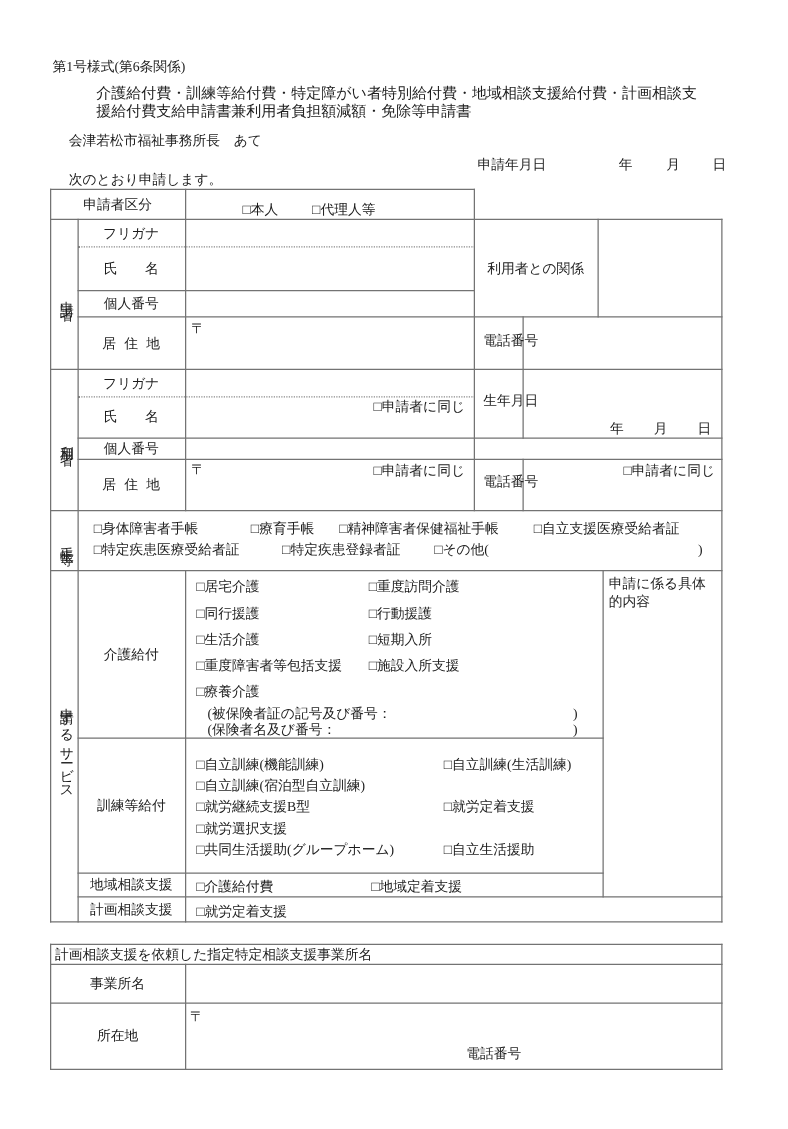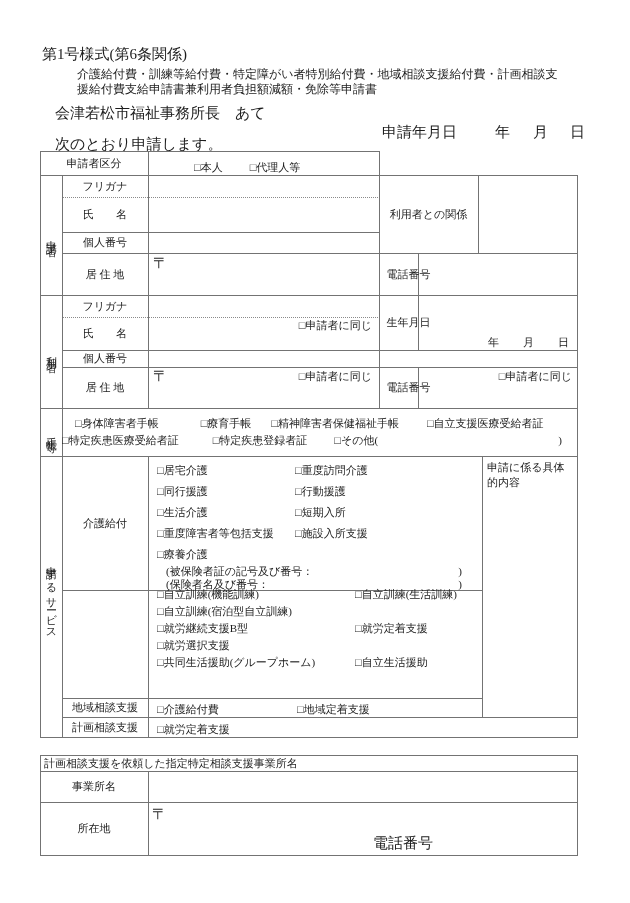--- a/index.html
+++ b/index.html
@@ -1,21 +1,21 @@
 <!DOCTYPE html>
 <html><head>
 <meta charset="utf-8">
 <style>
   html,body{margin:0;padding:0;background:#ffffff;}
   .page{position:relative;width:630px;height:903px;background:#ffffff;overflow:hidden;
         font-family:"Liberation Serif","DejaVu Serif",serif;color:#1c1c1c;}
-  .t{position:absolute;white-space:pre;font-size:15px;line-height:14px;}
+  .t{position:absolute;white-space:pre;font-size:11px;line-height:14px;}
   .fs12{font-size:12px;}
   .cell{position:absolute;box-sizing:border-box;display:flex;font-size:11px;white-space:pre;color:#1c1c1c;}
-  .cc{align-items:center;justify-content:center;text-align:center;}
+  .cc{align-items:center;justify-content:center;text-align:center;font-family:Liberation Mono, monospace;}
   .cv{align-items:flex-end;}
   .col{flex-direction:column;justify-content:center;}
   .vert{writing-mode:vertical-rl;text-orientation:mixed;letter-spacing:3px;}
   .vert2{writing-mode:vertical-rl;text-orientation:mixed;letter-spacing:2px;}
   .wrap2{display:inline-block;width:24px;word-break:break-all;line-height:13px;text-align:center;}
   .gl{position:absolute;background:#737373;}
   .gld{position:absolute;height:0;border-top:1px dotted #8a8a8a;}
   .srow{display:flex;padding-left:9px;line-height:21px;}
   .krow{display:flex;padding-left:9px;line-height:17px;}
   .prow{display:flex;justify-content:space-between;padding-left:18px;padding-right:20px;line-height:13px;}
@@ -115,41 +115,42 @@
 
   <div class="cell cc" style="left:40px;top:408px;width:22px;height:48px"><span class="vert">手帳等</span></div>
   <div class="cell col" style="left:62px;top:408px;width:515px;height:48px;justify-content:center">
     <div class="nbrow">
       <span style="margin-left:13px">□身体障害者手帳</span>
       <span style="margin-left:42px">□療育手帳</span>
       <span style="margin-left:20px">□精神障害者保健福祉手帳</span>
       <span style="margin-left:28px">□自立支援医療受給者証</span>
     </div>
     <div class="nbrow">
-      <span style="">□特定疾患医療受給者証</span>
+      <span style="margin-left:13px">□特定疾患医療受給者証</span>
       <span style="margin-left:34px">□特定疾患登録者証</span>
       <span style="margin-left:27px">□その他(</span>
       <span style="margin-left:auto;margin-right:15px">)</span>
     </div>
   </div>
 
   <div class="cell cc" style="left:40px;top:456px;width:22px;height:281px"><span class="vert2">申請するサービス</span></div>
 
   <div class="cell cc" style="left:62px;top:456px;width:86px;height:134px">介護給付</div>
   <div class="cell col" style="left:148px;top:456px;width:334px;height:134px;padding-top:4px">
     <div class="srow"><span style="width:138px">□居宅介護</span><span>□重度訪問介護</span></div>
     <div class="srow"><span style="width:138px">□同行援護</span><span>□行動援護</span></div>
     <div class="srow"><span style="width:138px">□生活介護</span><span>□短期入所</span></div>
     <div class="srow"><span style="width:138px">□重度障害者等包括支援</span><span>□施設入所支援</span></div>
     <div class="srow"><span style="width:138px">□療養介護</span><span></span></div>
     <div class="prow"><span>(被保険者証の記号及び番号：</span><span>)</span></div>
     <div class="prow"><span>(保険者名及び番号：</span><span>)</span></div>
   </div>
 
-  <div class="cell col" style="left:148px;top:572px;width:334px;height:108px;padding-top:5px">
+  <div class="cell cc" style="left:62px;top:590px;width:86px;height:108px">訓練等給付</div>
+  <div class="cell col" style="left:148px;top:590px;width:334px;height:108px;padding-top:5px">
     <div class="krow"><span style="width:198px">□自立訓練(機能訓練)</span><span>□自立訓練(生活訓練)</span></div>
     <div class="krow"><span style="width:198px">□自立訓練(宿泊型自立訓練)</span><span></span></div>
     <div class="krow"><span style="width:198px">□就労継続支援B型</span><span>□就労定着支援</span></div>
     <div class="krow"><span style="width:198px">□就労選択支援</span><span></span></div>
     <div class="krow"><span style="width:198px">□共同生活援助(グループホーム)</span><span>□自立生活援助</span></div>
   </div>
 
   <div class="cell cc" style="left:62px;top:698px;width:86px;height:19px">地域相談支援</div>
   <div class="cell cv" style="left:148px;top:698px;width:334px;height:19px;padding-left:9px">
     <span style="width:140px">□介護給付費</span>

